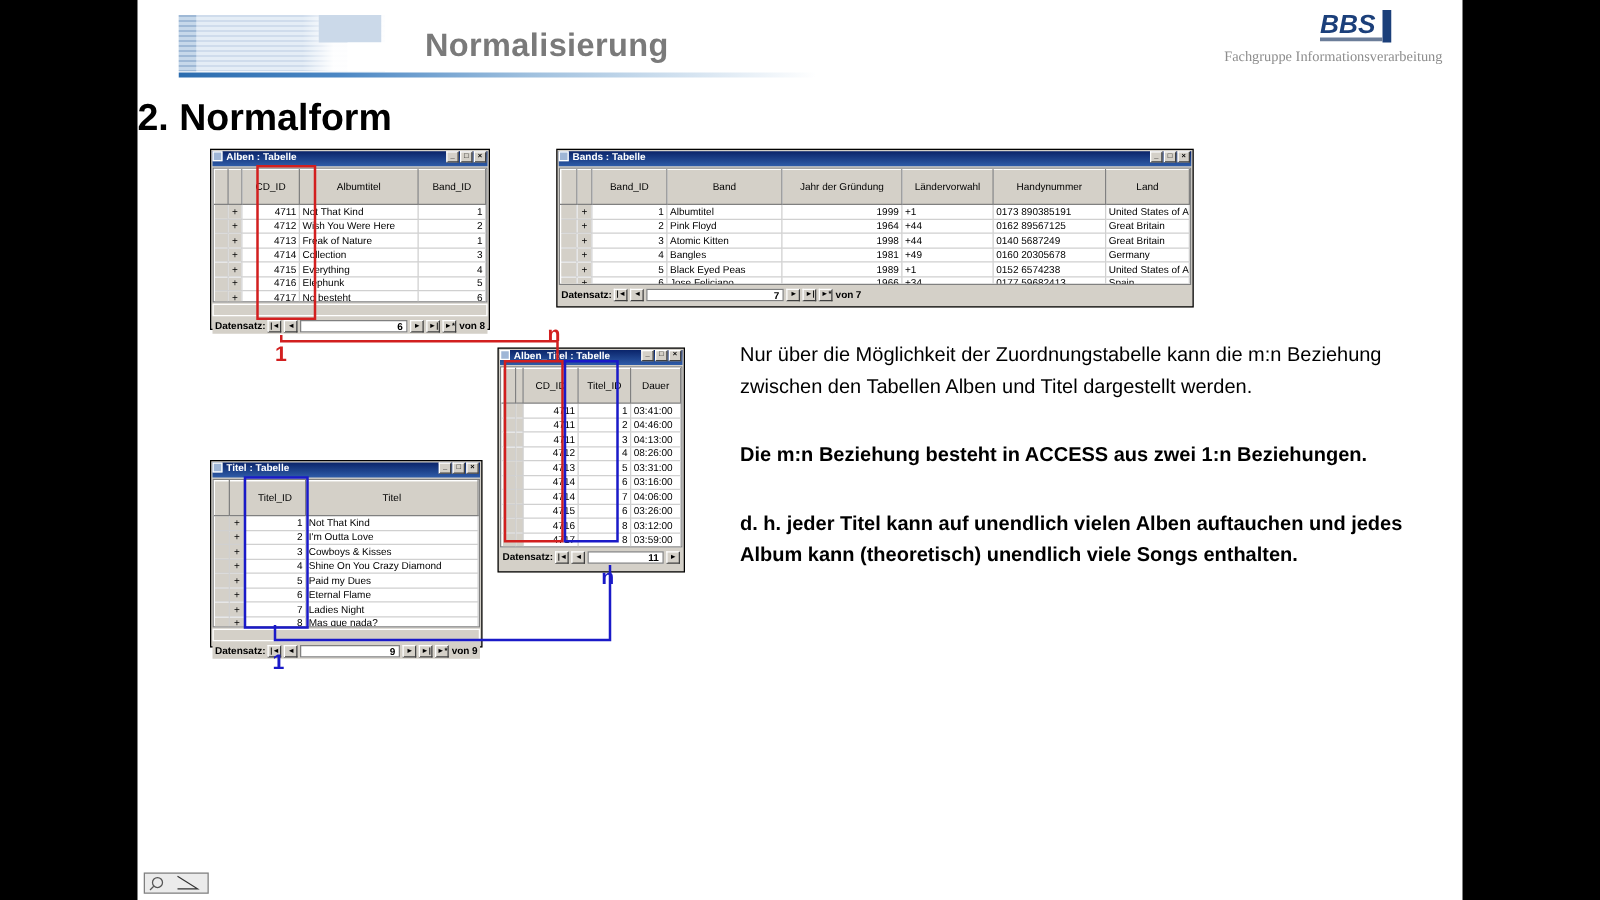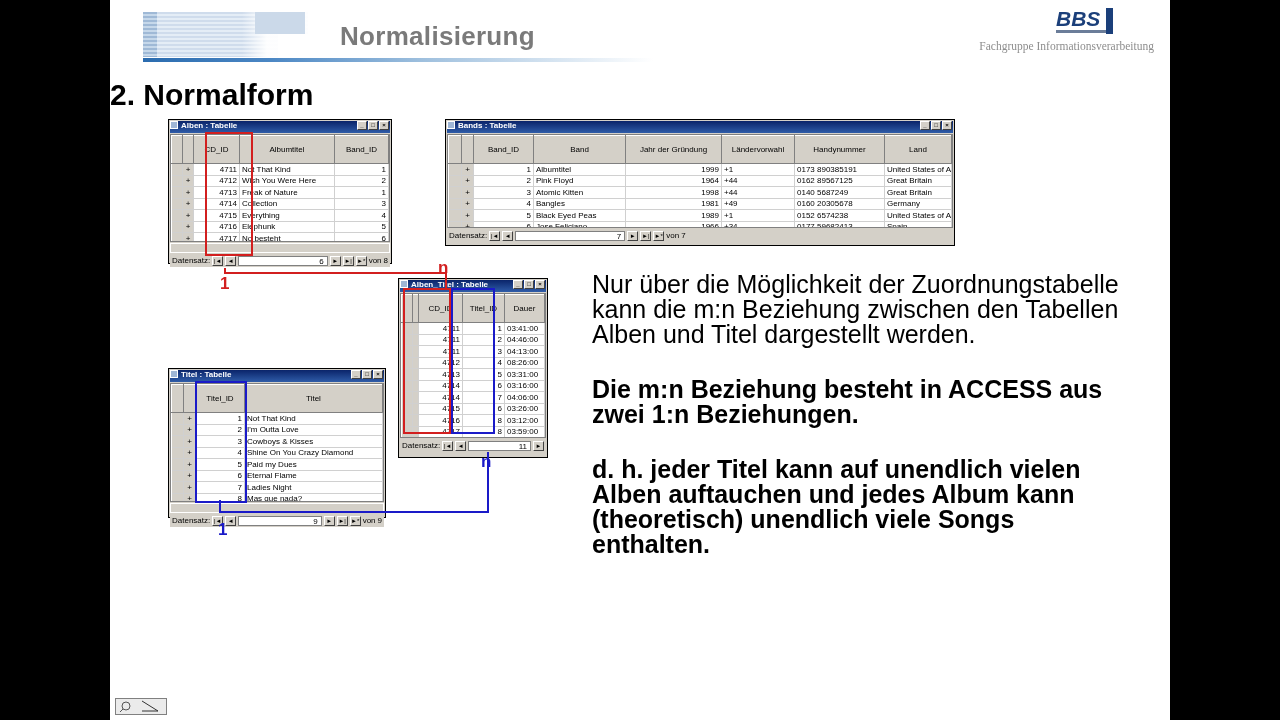--- a/index.html
+++ b/index.html
@@ -98,21 +98,21 @@
   table.acc td {
     border-right:1px solid #d0d0d0; border-bottom:1px solid #d0d0d0;
     height:11.5px; padding:0 2px; white-space:nowrap; overflow:hidden;
     font-size:8px;
   }
   td.rsel { background:#d4d0c8; border-right:1px solid #808080; }
   td.exp  { background:#d4d0c8; border-right:1px solid #808080; text-align:center; font-size:7px;}
   td.num  { text-align:right; }
   .navbar {
     margin:1px; height:13px; background:#d4d0c8;
-    display:flex; align-items:center; font-size:8px; gap:2px; padding:0 2px;
+    display:flex; align-items:center; font-size:8px; gap:2px; padding:0 2px;font-weight:bold;
   }
   .navbar .lbl { white-space:nowrap; }
   .nbtn {
     width:11px; height:10px; background:#d4d0c8;
     border:1px solid #fff; border-right-color:#404040; border-bottom-color:#404040;
     font-size:6px; line-height:8px; text-align:center;
   }
   .nbox {
     background:#fff; border:1px solid #808080; height:10px; flex:1;
     text-align:right; font-size:8px; padding-right:3px; line-height:9px;
@@ -125,21 +125,21 @@
   .hl-red  { border:2px solid #d21f1f; }
   .hl-blue { border:2px solid #1a1ac8; }
   .lbl-card {
     position:absolute; font-size:17px; font-weight:bold;
   }
   .lbl-red  { color:#d21f1f; }
   .lbl-blue { color:#1a1ac8; }
   
   #body-text {
     position:absolute; left:482px; top:272px; width:530px;
-    font-size:25px; color:#000; line-height:25px;
+    font-size:16px; color:#000; line-height:25px;
   }
   #body-text p { margin:0 0 6px 0; }
   #body-text p.gap { margin-top:30px;font-weight:bold; }
   
   #foot-widget {
     position:absolute; left:5px; top:698px; width:52px; height:17px;
     background:#ebebeb; border:1px solid #808080;
   }
 </style>
 </head>

